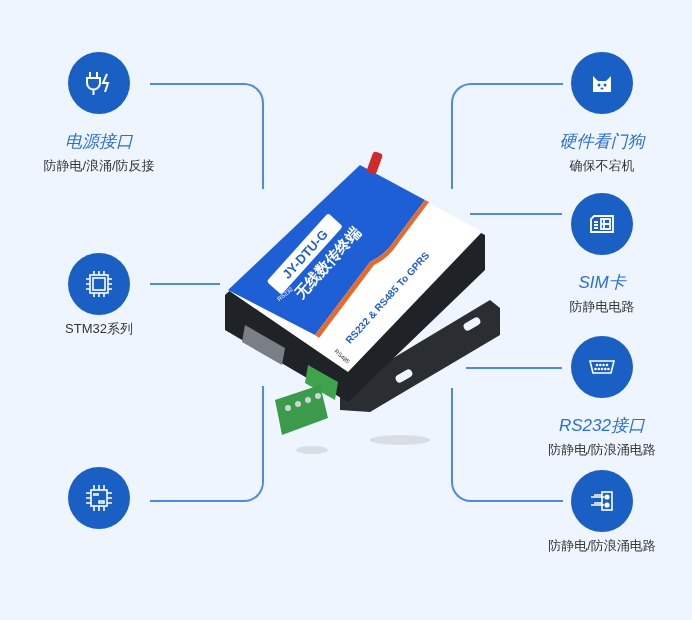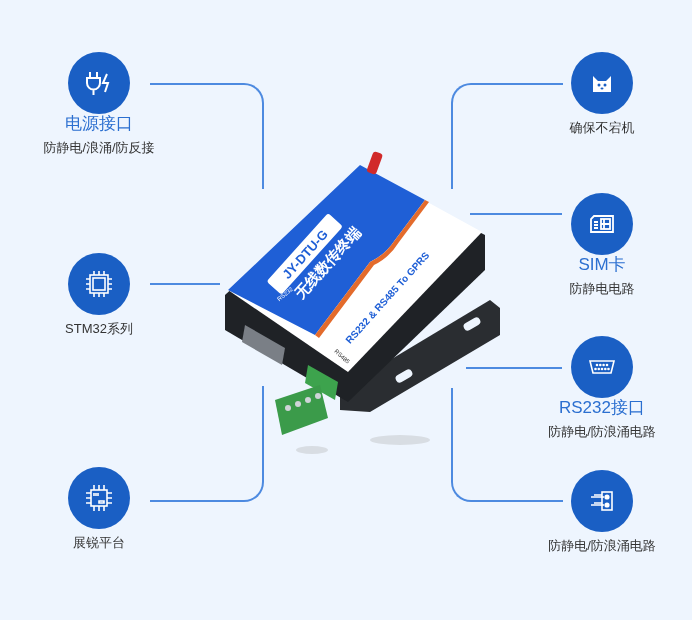--- a/index.html
+++ b/index.html
@@ -1,20 +1,20 @@
 <!DOCTYPE html>
 <html><head>
 <meta charset="utf-8">
 <style>
   html,body{margin:0;padding:0;}
   body{width:692px;height:620px;background:#eef5fe;position:relative;overflow:hidden;font-family:"Liberation Sans","DejaVu Sans",sans-serif;}
   .feat{position:absolute;width:180px;text-align:center;}
   .circle{width:62px;height:62px;border-radius:50%;background:#1a5fc4;margin:0 auto;display:flex;align-items:center;justify-content:center;}
   .circle svg{width:34px;height:34px;}
-  .title{color:#2b6fd0;font-size:17px;margin-top:0;line-height:20px;}
+  .title{color:#2b6fd0;font-size:17px;margin-top:18px;line-height:20px;font-style:italic;}
   .sub{color:#333;font-size:13px;margin-top:6px;line-height:16px;}
   .line{position:absolute;border-color:#4d8ae0;border-style:solid;border-width:0;}
   .device{position:absolute;left:220px;top:150px;width:290px;height:310px;}
 </style>
 </head>
 <body>
 
 <div class="line" style="left:150px;top:83px;width:112px;height:104px;border-top-width:2px;border-right-width:2px;border-top-right-radius:20px;"></div>
 <div class="line" style="left:150px;top:283px;width:70px;border-top-width:2px;"></div>
 <div class="line" style="left:150px;top:386px;width:112px;height:114px;border-bottom-width:2px;border-right-width:2px;border-bottom-right-radius:20px;"></div>
@@ -45,32 +45,32 @@
   <div class="sub">STM32系列</div>
 </div>
 
 <div class="feat" style="left:9px;top:467px;">
   <div class="circle">
     <svg viewBox="0 0 34 34" fill="none" stroke="#fff" stroke-width="1.6">
         <rect x="9" y="9" width="16" height="16"></rect>
         <path d="M12 12v3M14 12v3M16 12v3M17 20h5v2h-5z M12 4v5M17 4v5M22 4v5M12 25v5M17 25v5M22 25v5M4 12h5M4 17h5M4 22h5M25 12h5M25 17h5M25 22h5"></path>
       </svg>
   </div>
-  <div class="sub">展锐平台</div>
 </div>
 
 <div class="feat" style="left:512px;top:52px;">
   <div class="circle">
     <svg viewBox="0 0 34 34">
         <path d="M8 26V10l5 5h8l5-5v16z" fill="#fff"></path>
         <circle cx="14" cy="19" r="1.5" fill="#1a5fc4"></circle>
         <circle cx="20" cy="19" r="1.5" fill="#1a5fc4"></circle>
         <ellipse cx="17" cy="22.5" rx="1.5" ry="1" fill="#1a5fc4"></ellipse>
       </svg>
   </div>
+  <div class="title">硬件看门狗</div>
   <div class="sub">确保不宕机</div>
 </div>
 
 <div class="feat" style="left:512px;top:193px;">
   <div class="circle">
     <svg viewBox="0 0 34 34" fill="none" stroke="#fff" stroke-width="1.8">
         <path d="M9 9h19v16H6V12z"></path>
         <rect x="16" y="12" width="9" height="10"></rect>
         <path d="M19 12v10M16 17h9M9 15h4M9 18h4M9 21h4"></path>
       </svg>

